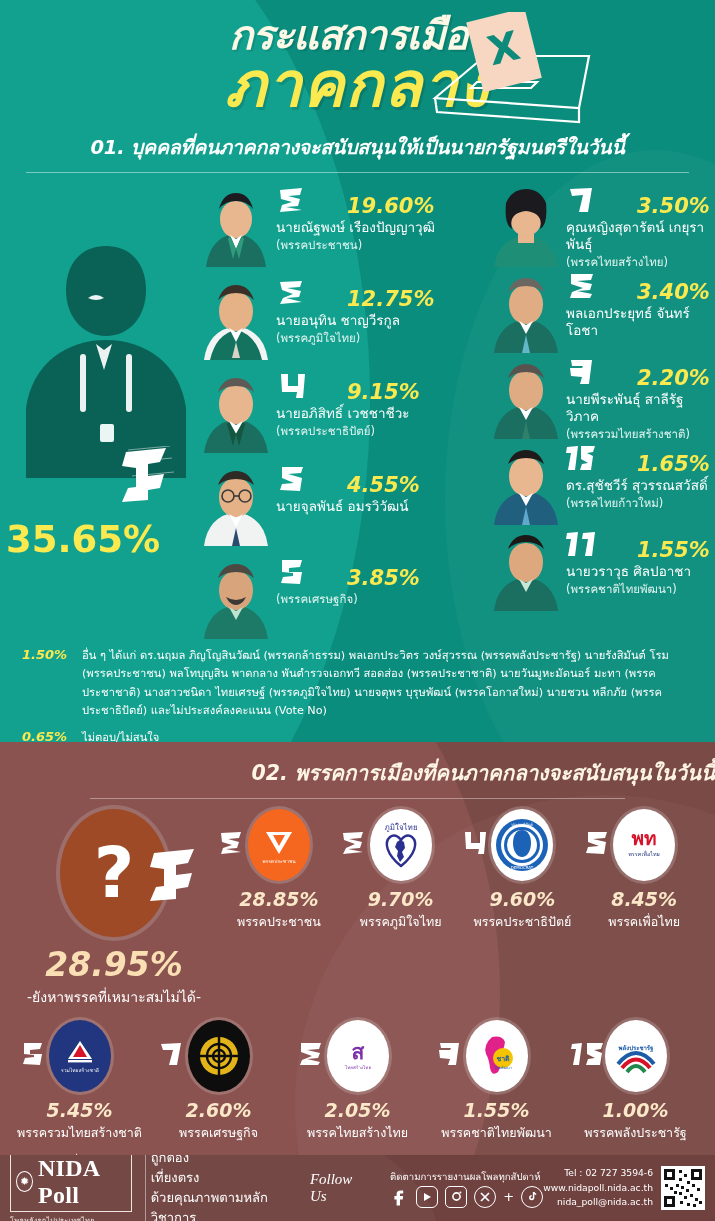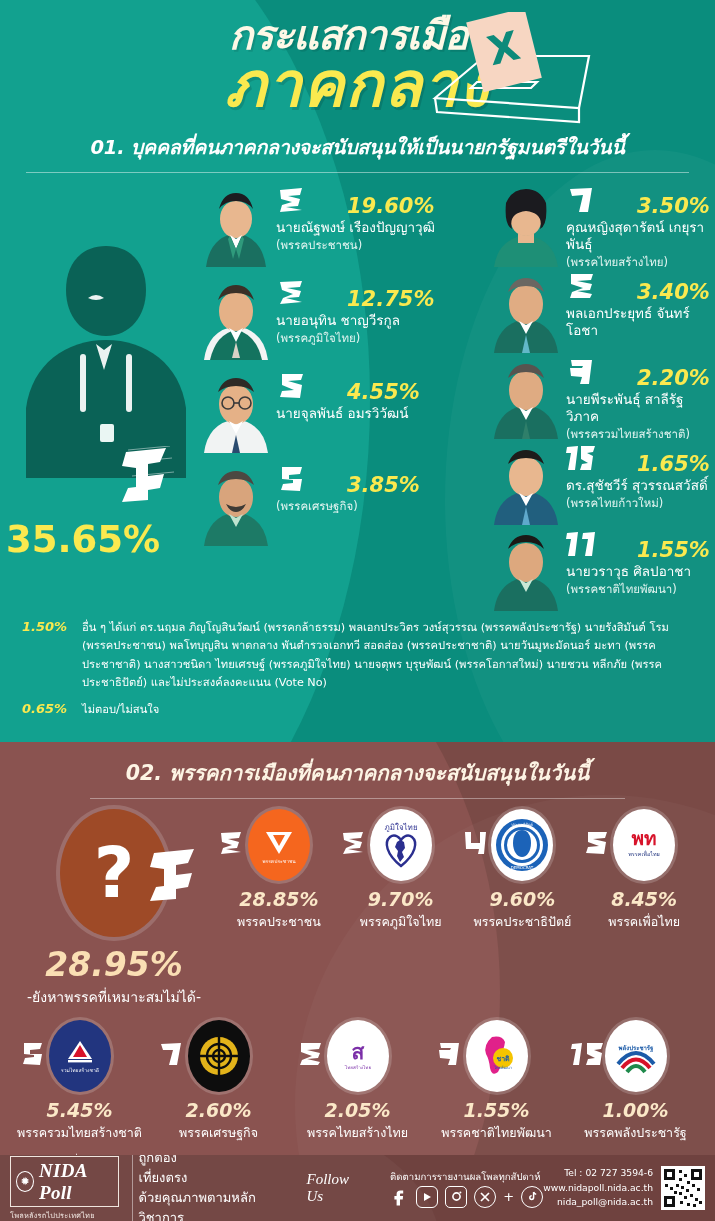--- a/index.html
+++ b/index.html
@@ -164,21 +164,21 @@
   .sec2::after {
     content: "";
     position: absolute;
     right: -200px; bottom: -260px;
     width: 620px; height: 620px;
     border-radius: 50%;
     background: rgba(255,255,255,.03);
   }
   .q2 {
     position: relative; z-index: 5;
-    text-align: center; padding-top: 14px;
+    text-align: right; padding-top: 14px;
     font-family: "DejaVu Sans", sans-serif;
     font-size: 20.5px; font-weight: bold; font-style: italic;
     color: #fdf4e4;
   }
   .rule2 { position: relative; z-index: 5; margin: 9px 90px 0 90px; height: 1px; background: rgba(255,255,255,.38); }
 
   .prow {
     position: relative; z-index: 5;
     display: flex; align-items: flex-start;
     padding: 0 10px;
@@ -250,21 +250,21 @@
     border: 1.6px solid #f0e6df;
     padding: 3px 7px 2px 5px;
     display: flex; align-items: center; gap: 5px;
   }
   .nida-seal {
     width: 21px; height: 21px; border-radius: 50%;
     border: 1.6px solid #fff;
     display: flex; align-items: center; justify-content: center;
     font-size: 11px; color: #fff;
   }
-  .nida-name { font-family: "Liberation Serif", serif; font-size: 19px; font-weight: bold; color: #ffffff; letter-spacing: .3px; font-style: italic; }
+  .nida-name { font-family: "Liberation Serif", serif; font-size: 24px; font-weight: bold; color: #ffffff; letter-spacing: .3px; }
   .nida-sub { position: relative; z-index: 3; font-family: "DejaVu Sans", sans-serif; font-size: 7.4px; color: #f3e9e4; margin-top: 2px; letter-spacing: .2px; }
   .tagline { position: relative; z-index: 3; border-left: 1px solid rgba(255,255,255,.45); padding-left: 5px; margin-left: 13px; font-family: "DejaVu Sans", sans-serif; font-size: 13px; color: #ffffff; line-height: 1.55; }
   .followus { position: relative; z-index: 3; font-family: "Liberation Serif", serif; font-style: italic; font-size: 15px; color: #ffffff; margin-left: 26px; }
   .social-wrap { position: relative; z-index: 3; margin-left: 26px; text-align: center; }
   .social-cap { font-family: "DejaVu Sans", sans-serif; font-size: 9.6px; color: #ffffff; margin-bottom: 2px; }
   .social-row { display: flex; align-items: center; gap: 7px; justify-content: center; }
   .sicon { width: 22px; height: 22px; display: flex; align-items: center; justify-content: center; color: #ffffff; }
   .sicon.circ { border: 1.7px solid #fff; border-radius: 50%; }
   .sicon.sq { border: 1.7px solid #fff; border-radius: 5px; }
   .sicon.rr { border: 1.7px solid #fff; border-radius: 6px; }
@@ -366,20 +366,40 @@
               <svg class="rnum" width="30" height="26" viewBox="0 0 30 26">
                 <path d="M4 2 L26 1 L24 7 L11 8 L25 11 L23 17 L10 18 L26 22 L4 24 L7 18 L17 14 L6 10 Z" fill="#fff"></path>
               </svg>
               <span class="pct">12.75%</span>
             </div>
             <div class="pname">นายอนุทิน ชาญวีรกูล</div>
             <div class="pparty">(พรรคภูมิใจไทย)</div>
           </div>
         </div>
 
+        <div class="cand">
+          <svg class="portrait" viewBox="0 0 72 88">
+            <path d="M4 88 q4 -30 32 -34 q28 4 32 34 z" fill="#1a6f60"></path>
+            <path d="M36 20 c11 0 17 9 17 19 c0 12 -7 20 -17 20 c-10 0 -17 -8 -17 -20 c0 -10 6 -19 17 -19z" fill="#e7b68e"></path>
+            <path d="M18 27 q5 -14 18 -14 q13 0 18 14 q-7 -6 -18 -6 q-11 0 -18 6z" fill="#5d5a56"></path>
+            <path d="M29 56 l7 13 l7 -13 l-7 4z" fill="#ffffff"></path>
+            <path d="M29 57 l7 12 l-3 12 l-6 -22z" fill="#14563f"></path>
+            <path d="M43 57 l-7 12 l3 12 l6 -22z" fill="#14563f"></path>
+          </svg>
+          <div class="ptxt">
+            <div class="pline1">
+              <svg class="rnum" width="30" height="26" viewBox="0 0 30 26">
+                <path d="M5 1 L12 1 L12 13 L22 13 L22 1 L29 1 L27 25 L20 25 L21 19 L6 19 Z" fill="#fff"></path>
+              </svg>
+              <span class="pct">9.15%</span>
+            </div>
+            <div class="pname">นายอภิสิทธิ์ เวชชาชีวะ</div>
+            <div class="pparty">(พรรคประชาธิปัตย์)</div>
+          </div>
+        </div>
 
         <div class="cand">
           <svg class="portrait" viewBox="0 0 72 88">
             <path d="M4 88 q4 -30 32 -34 q28 4 32 34 z" fill="#f1f3f3"></path>
             <path d="M36 20 c11 0 17 9 17 19 c0 12 -7 20 -17 20 c-10 0 -17 -8 -17 -20 c0 -10 6 -19 17 -19z" fill="#e5b187"></path>
             <path d="M18 27 q5 -14 18 -14 q13 0 18 14 q-7 -6 -18 -6 q-11 0 -18 6z" fill="#2e2a26"></path>
             <g stroke="#3a3a3a" stroke-width="1.6" fill="none">
               <circle cx="28" cy="38" r="6"></circle>
                 <circle cx="45" cy="38" r="6"></circle>
                 <path d="M34 38 L39 38"></path>

